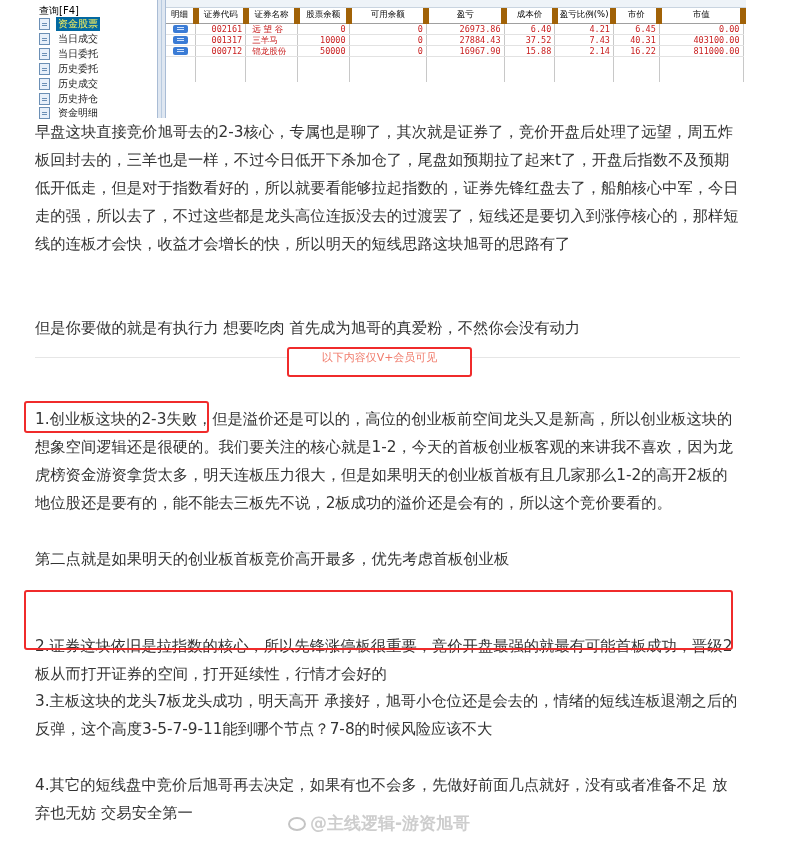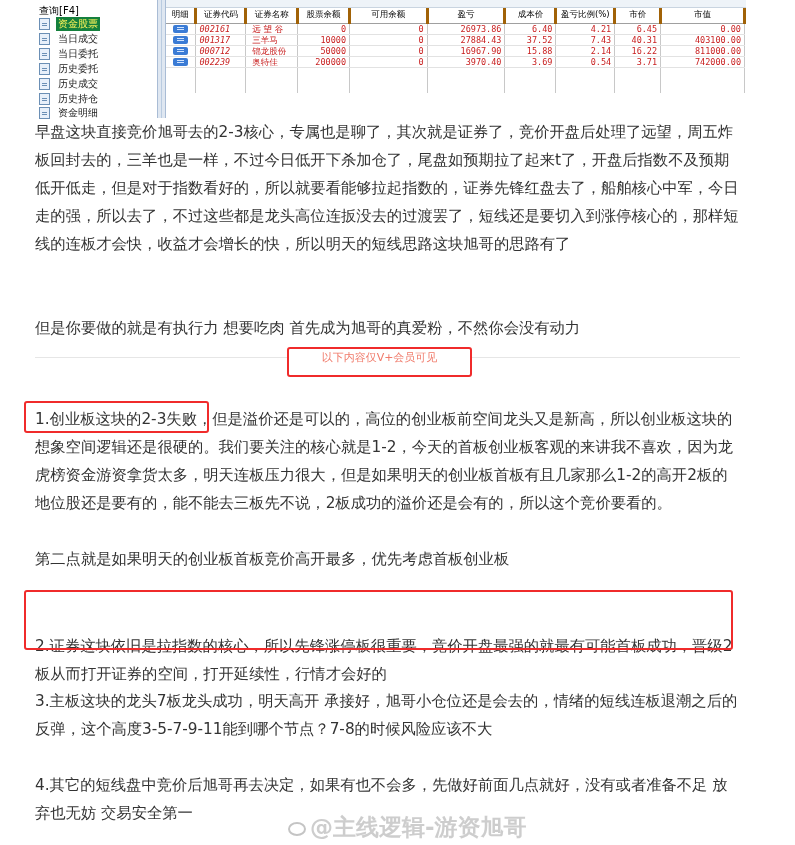--- a/index.html
+++ b/index.html
@@ -27,45 +27,45 @@
     }
     .tree-item .doc {
       width: 11px; height: 12px; border: 1px solid #6b8fb5; background: #e8f0fa;
       margin-right: 6px; position: relative;
     }
     .tree-item .doc::after {
       content: ""; position: absolute; left: 2px; top: 4px; width: 5px; height: 1px;
       background: #6b8fb5; box-shadow: 0 2px 0 #6b8fb5;
     }
     .tree-item .lbl { padding: 0 2px; }
-    .tree-item.sel .lbl { background: #15803d; color: #fff45a; }
+    .tree-item.sel .lbl { background: #0369a1; color: #fff45a; }
     .splitter {
       position: absolute; left: 157px; top: 0; width: 9px; height: 118px;
       background: #dfe7f1; border-left: 1px solid #a9bcd5; border-right: 1px solid #a9bcd5;
     }
     .splitter::after {
       content:""; position:absolute; left:3px; top:0; width:1px; height:118px; background:#b9cbe0;
     }
     .grid {
       position: absolute; left: 166px; top: 0; width: 580px; height: 118px;
       background: #ffffff;
     }
     .grid-topbar { height: 8px; background: #eef3f8; border-bottom: 1px solid #c9d4e0; }
     table.hold { border-collapse: collapse; font-size: 8.5px; font-family: "DejaVu Sans Mono", "Liberation Mono", monospace; }
     table.hold th {
       height: 15px; font-weight: normal; color: #000; background: #ffffff;
-      border-right: 3px solid #a16207; border-bottom: 1px solid #a0a0a0;
+      border-right: 6px solid #a16207; border-bottom: 1px solid #a0a0a0;
       font-family: "DejaVu Sans", sans-serif; font-size: 8.5px; text-align: center;
     }
     table.hold td {
       height: 10.5px; color: #c81e1e; border-right: 1px solid #c8c8c8;
       border-bottom: 1px solid #e2e2e2; text-align: right; padding: 0 3px; line-height: 10px;
     }
     table.hold td.c { text-align: center; }
-    table.hold td.l { text-align: left; font-style: italic; }
+    table.hold td.l { text-align: right; }
     table.hold td.name { font-family: "DejaVu Sans", sans-serif; text-align: left; padding-left: 6px; }
     .detail-btn {
       display: inline-block; width: 15px; height: 8px; background: #3a7bd5; border-radius: 2px;
       position: relative; vertical-align: middle;
     }
     .detail-btn::after {
       content:""; position:absolute; left:4px; top:2px; width:7px; height:1px; background:#cfe3ff;
       box-shadow: 0 2px 0 #cfe3ff;
     }
     tr.empty td { height: 26px; border-bottom: none; }
@@ -200,32 +200,20 @@
           <td class="l">000712</td>
           <td class="name">锦龙股份</td>
           <td>50000</td>
           <td>0</td>
           <td>16967.90</td>
           <td>15.88</td>
           <td>2.14</td>
           <td>16.22</td>
           <td>811000.00</td>
         </tr>
-        <tr>
-          <td class="c"><span class="detail-btn"></span></td>
-          <td class="l">002239</td>
-          <td class="name">奥特佳</td>
-          <td>200000</td>
-          <td>0</td>
-          <td>3970.40</td>
-          <td>3.69</td>
-          <td>0.54</td>
-          <td>3.71</td>
-          <td>742000.00</td>
-        </tr>
         <tr class="empty">
           <td></td>
             <td></td>
             <td></td>
             <td></td>
             <td></td>
             <td></td>
             <td></td>
             <td></td>
             <td></td>
@@ -255,15 +243,15 @@
   <p class="para" style="top:427px">第二点就是如果明天的创业板首板竞价高开最多，优先考虑首板创业板</p>
 
   <p class="para" style="top:514px">2.证券这块依旧是拉指数的核心，所以先锋涨停板很重要，竞价开盘最强的就最有可能首板成功，晋级2板从而打开证券的空间，打开延续性，行情才会好的</p>
   <div class="hl-box2"></div>
 
   <p class="para" style="top:569px">3.主板这块的龙头7板龙头成功，明天高开 承接好，旭哥小仓位还是会去的，情绪的短线连板退潮之后的反弹，这个高度3-5-7-9-11能到哪个节点？7-8的时候风险应该不大</p>
 
   <p class="para" style="top:653px">4.其它的短线盘中竞价后旭哥再去决定，如果有也不会多，先做好前面几点就好，没有或者准备不足 放弃也无妨   交易安全第一</p>
 </div>
 
-<div class="watermark" style="left:288px; top:812px; font-size:23px;">
+<div class="watermark" style="left:288px; top:812px; font-size:17px;">
   <span class="wm-icon"></span><span>@主线逻辑-游资旭哥</span>
 </div>
 
 </body></html>

